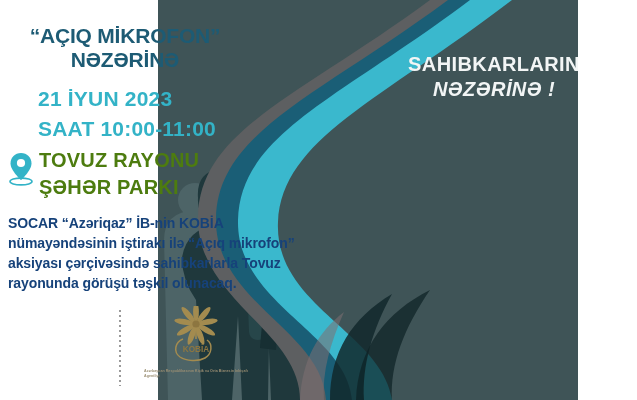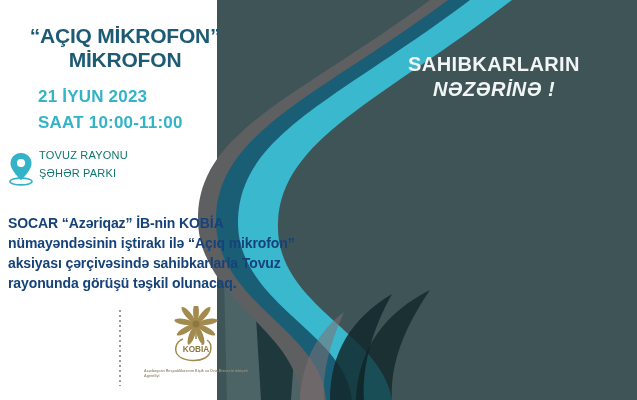--- a/index.html
+++ b/index.html
@@ -1,20 +1,20 @@
 <!DOCTYPE html>
 <html><head>
 <meta charset="utf-8">
 <style>
   html,body{margin:0;padding:0;background:#fff;}
   body{font-family:"Liberation Sans","DejaVu Sans",sans-serif;}
 
   #poster{
     position:relative;
-    width:637px;height:400px;
+    width:578px;height:400px;
     overflow:hidden;
     background:#ffffff;
   }
 
   
   .right-panel{
     position:absolute;top:0;right:0;width:420px;height:400px;
     background:#3f5457;
   }
   .silhouettes{position:absolute;top:0;right:0;width:420px;height:400px;}
@@ -31,29 +31,29 @@
     position:absolute;left:0;top:24px;width:250px;
     color:#1d5b74;
     font-size:21px;font-weight:bold;line-height:1.12;
     letter-spacing:-0.2px;
     text-align:center;
   }
   .title .l2{display:block;}
 
   .datetime{position:absolute;left:38px;top:88px;width:230px;}
   .dt-line{
-    color:#33b3c7;font-size:17px;font-weight:bold;line-height:1.0;
+    color:#33b3c7;font-size:21px;font-weight:bold;line-height:1.0;
     letter-spacing:0.2px;margin-bottom:9px;
   }
 
   .place{position:absolute;left:8px;top:150px;width:250px;display:flex;align-items:flex-start;}
   .pin{width:26px;height:34px;flex:0 0 26px;margin-top:2px;}
   .place-text{margin-left:5px;}
   .pl-line{
-    color:#0f766e;font-size:11px;font-weight:normal;line-height:1.0;
+    color:#4d7c0f;font-size:20px;font-weight:bold;line-height:1.0;
     letter-spacing:0.2px;margin-bottom:7px;
   }
 
   .body-copy{
     position:absolute;left:8px;top:214px;width:296px;
     color:#16427a;
     font-size:14px;font-weight:bold;line-height:1.42;
     letter-spacing:-0.1px;
   }
 
@@ -164,21 +164,21 @@
     <path d="M356 400 C358 348 386 312 430 290
              C404 328 390 364 392 400 Z" fill="#0d2124" opacity="0.7"></path>
     <path d="M300 400 C302 360 318 332 344 312
              C330 344 322 372 324 400 Z" fill="#7d6f72" opacity="0.55"></path>
   </svg>
 
   <div class="content">
 
     <div class="title">
       <span>“AÇIQ MİKROFON”</span>
-      <span class="l2">MİKROFON</span>
+      <span class="l2">NƏZƏRİNƏ</span>
     </div>
 
     <div class="datetime">
       <div class="dt-line">21 İYUN 2023</div>
       <div class="dt-line">SAAT 10:00-11:00</div>
     </div>
 
     <div class="place">
       <svg class="pin" viewBox="0 0 26 34">
         <path d="M13 1 C7 1 2.5 5.6 2.5 11.4 C2.5 18.4 13 28 13 28 C13 28 23.5 18.4 23.5 11.4 C23.5 5.6 19 1 13 1 Z" fill="#33b3c7"></path>

